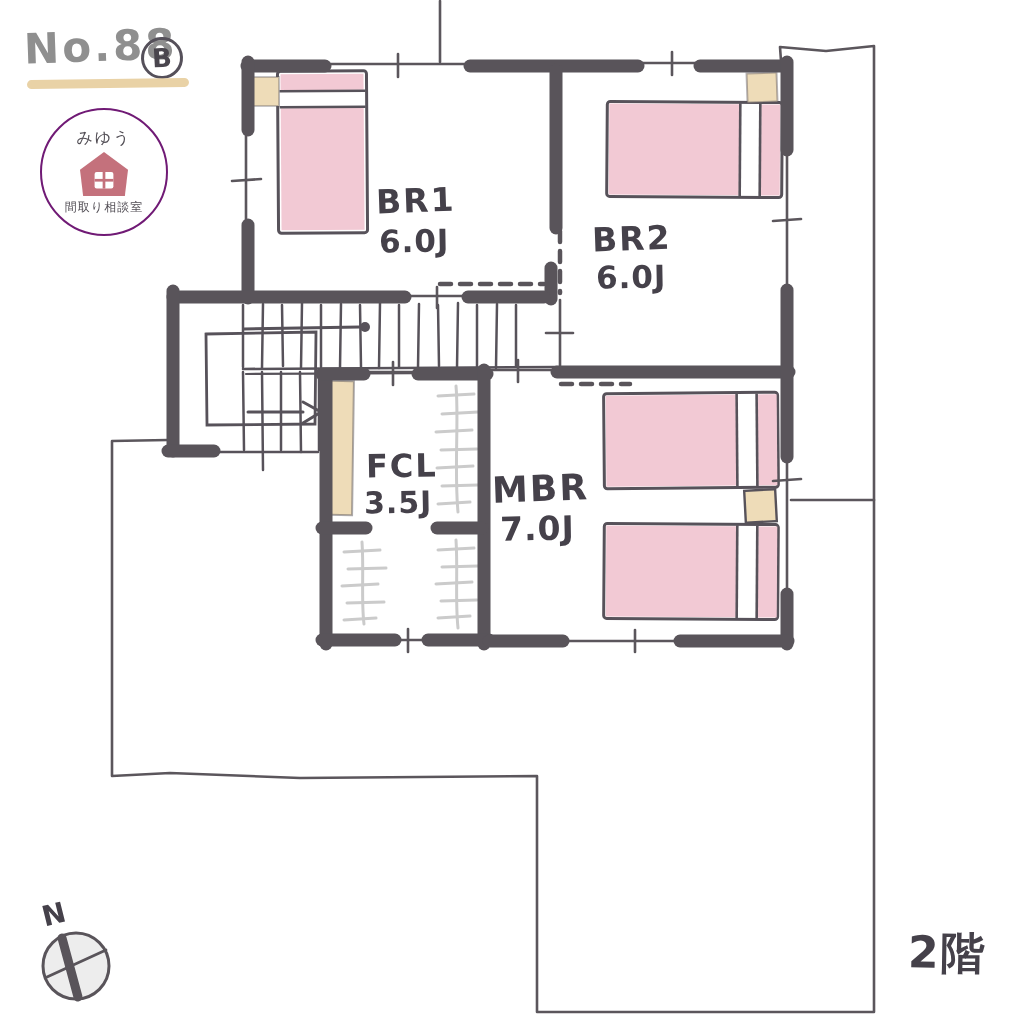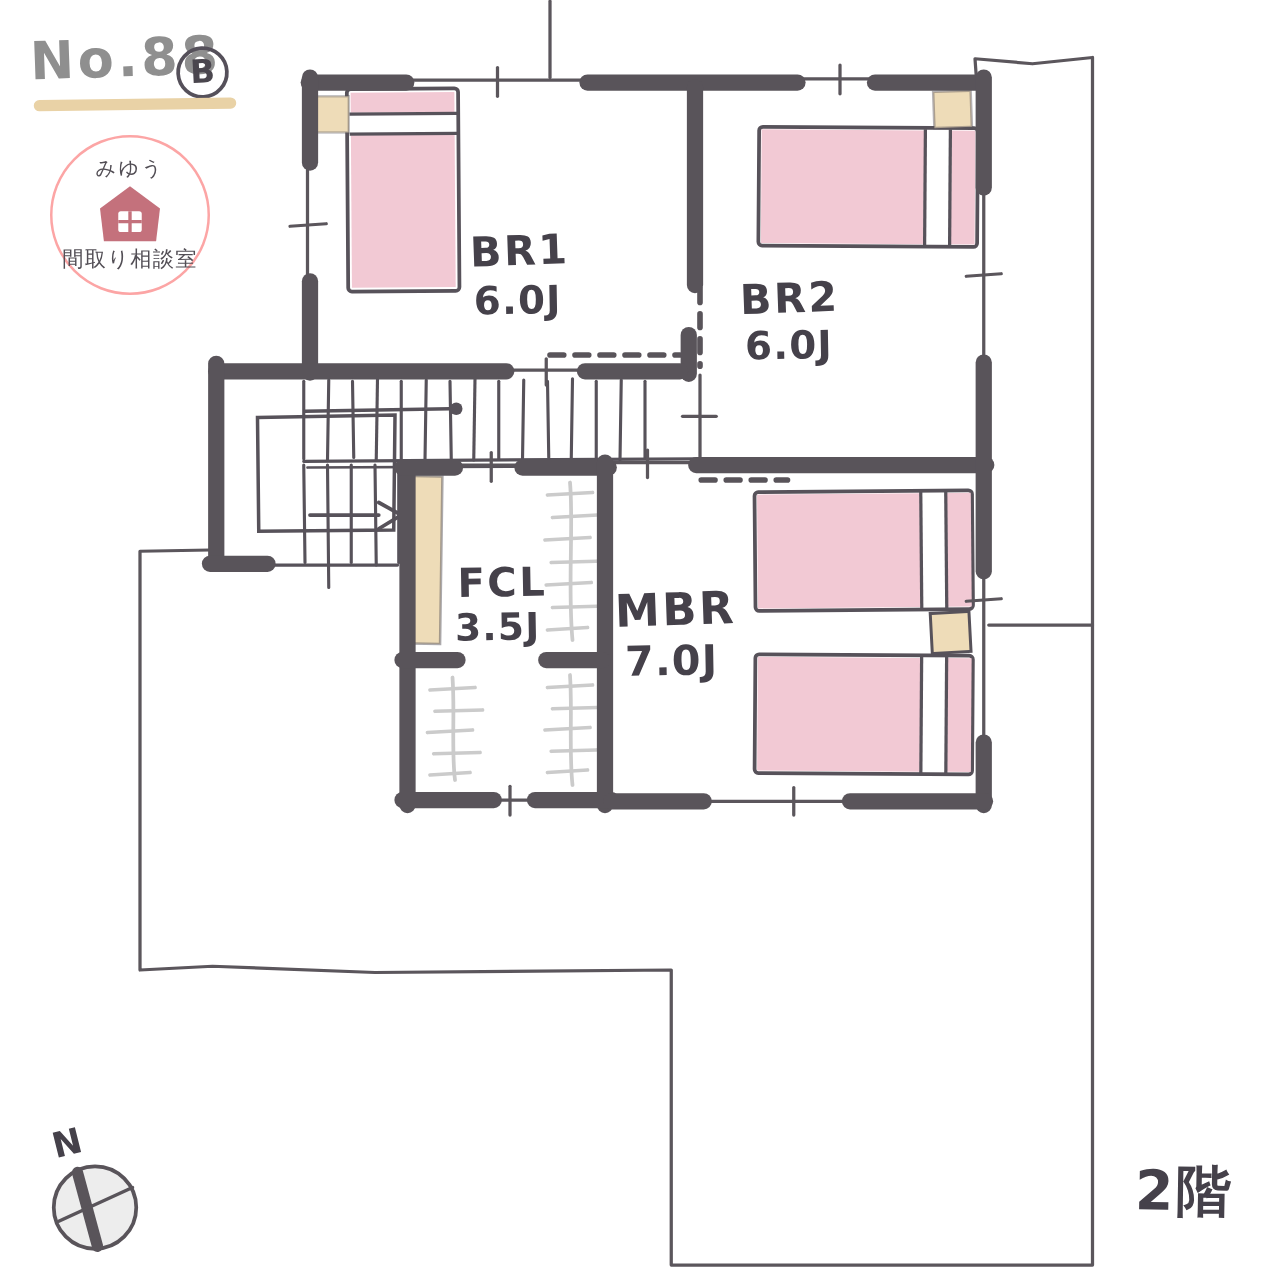--- a/index.html
+++ b/index.html
@@ -10,25 +10,25 @@
   
   #plan-number{left:24px;top:22px;font-size:42px;color:#8f8f8f;letter-spacing:3px;
                transform:rotate(-2deg);font-weight:bold;}
   #plan-variant{left:141px;top:37px;width:36px;height:36px;border:3px solid #55505a;
                 border-radius:50%;color:#4a464e;font-size:26px;font-weight:bold;
                 display:flex;align-items:center;justify-content:center;transform:rotate(-3deg);}
   #title-underline{left:27px;top:79px;width:162px;height:9px;background:#e9d2a6;
                    border-radius:5px;transform:rotate(-0.8deg);}
   
   #logo{left:40px;top:108px;width:124px;height:124px;border-radius:50%;background:#fff;
-        border:2px solid #fca5a5;display:flex;flex-direction:column;align-items:center;
+        border:2px solid #701a75;display:flex;flex-direction:column;align-items:center;
         justify-content:center;}
   #logo .t{color:#524e55;}
   #logo-top{font-size:16px;letter-spacing:2px;margin-bottom:2px;}
-  #logo-bottom{font-size:17px;letter-spacing:1px;margin-top:2px;text-align:center;}
+  #logo-bottom{font-size:12px;letter-spacing:1px;margin-top:2px;text-align:center;}
   
   .room-label{color:#45414a;font-weight:bold;letter-spacing:2px;white-space:nowrap;}
   .room-size{color:#45414a;font-weight:bold;letter-spacing:1px;white-space:nowrap;}
   #lbl-br1{left:376px;top:181px;font-size:33px;transform:rotate(-2deg);}
   #siz-br1{left:379px;top:223px;font-size:31px;transform:rotate(-1deg);}
   #lbl-br2{left:592px;top:219px;font-size:33px;transform:rotate(-2deg);}
   #siz-br2{left:596px;top:259px;font-size:31px;transform:rotate(-1deg);}
   #lbl-fcl{left:366px;top:447px;font-size:32px;transform:rotate(-1deg);}
   #siz-fcl{left:364px;top:485px;font-size:30px;transform:rotate(-1deg);}
   #lbl-mbr{left:492px;top:468px;font-size:36px;transform:rotate(-2deg);}

